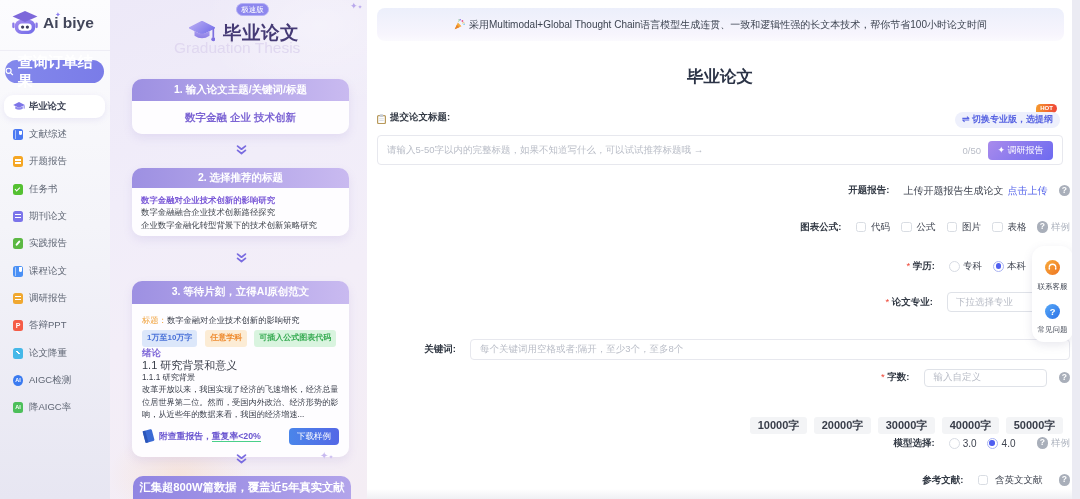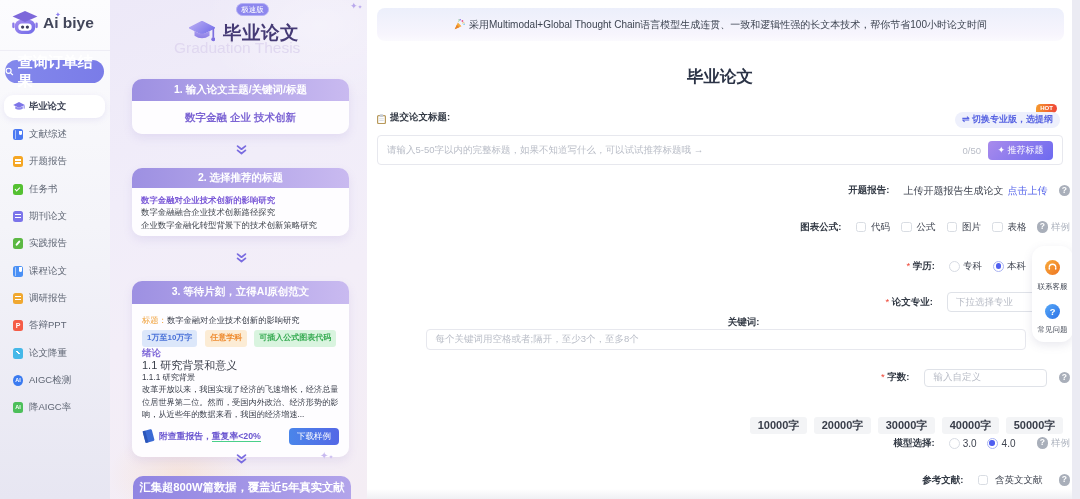--- a/index.html
+++ b/index.html
@@ -255,21 +255,21 @@
         <rect x="0.6" y="1.6" width="7.8" height="8" rx="1" fill="#fdfdfd" stroke="#b8995a" stroke-width="1.2"></rect>
         <rect x="2.7" y="0.3" width="3.6" height="2.6" rx="0.8" fill="#c5cad2"></rect>
         <rect x="2.2" y="4.3" width="4.6" height="0.9" fill="#d8dce2"></rect>
         <rect x="2.2" y="6.1" width="4.6" height="0.9" fill="#d8dce2"></rect>
       </svg>提交论文标题:</div>
   <div class="hot">HOT</div>
   <div class="switch-pill">⇌ 切换专业版，选提纲</div>
   <div class="bigin">
     <span class="ph">请输入5-50字以内的完整标题，如果不知道写什么，可以试试推荐标题哦 →</span>
     <span class="cnt">0/50</span>
-    <span class="rec-btn">✦ 推荐标题</span>
+    <span class="rec-btn">✦ 调研报告</span>
   </div>
 
   <div class="row" style="top:179.5px;">
     <span class="lbl">开题报告:</span>
     <span class="ctl">
         <span style="font-size:10px;">上传开题报告生成论文</span>
         <span class="blue" style="margin-left:4px;font-size:10px;">点击上传</span>
         <span class="qmark" style="margin-left:11px;">?</span>
       </span>
   </div>
@@ -305,21 +305,21 @@
     <span class="lbl"><span class="star">*</span> 论文专业:</span>
     <span class="ctl">
         <span class="selbox">
           <span>下拉选择专业</span>
           <svg width="9" height="6" viewBox="0 0 9 6" fill="none" stroke="#9aa0ac" stroke-width="1.2" stroke-linecap="round">
             <path d="M1 1 L4.5 4.5 L8 1"></path>
           </svg>
         </span>
       </span>
   </div>
-  <div class="row" style="top:328px;flex-direction:column;">
+  <div class="row" style="top:338px;">
     <span class="lbl">关键词:</span>
     <span class="ctl">
         <span class="kwin">每个关键词用空格或者;隔开，至少3个，至多8个</span>
       </span>
   </div>
   <div class="row" style="top:366.5px;">
     <span class="lbl"><span class="star">*</span> 字数:</span>
     <span class="ctl">
         <span class="numin">输入自定义</span>
         <span class="qmark" style="margin-left:12px;">?</span>

